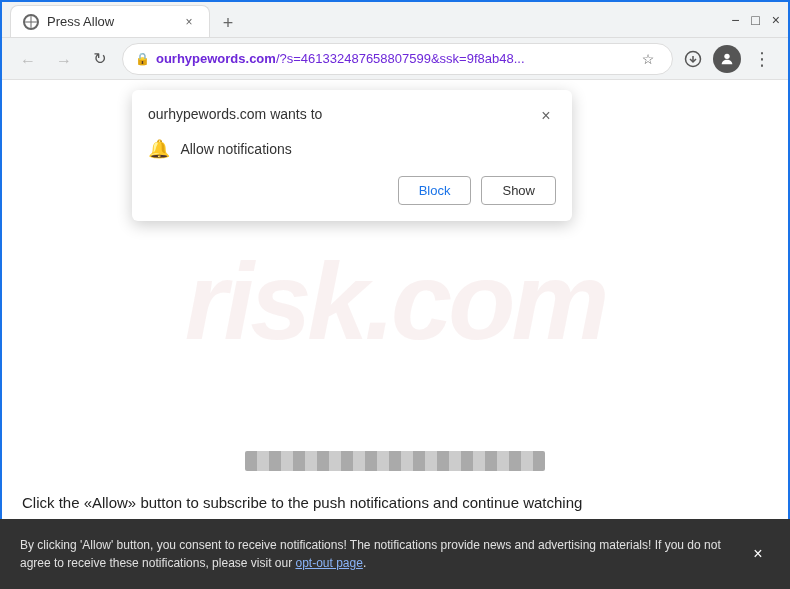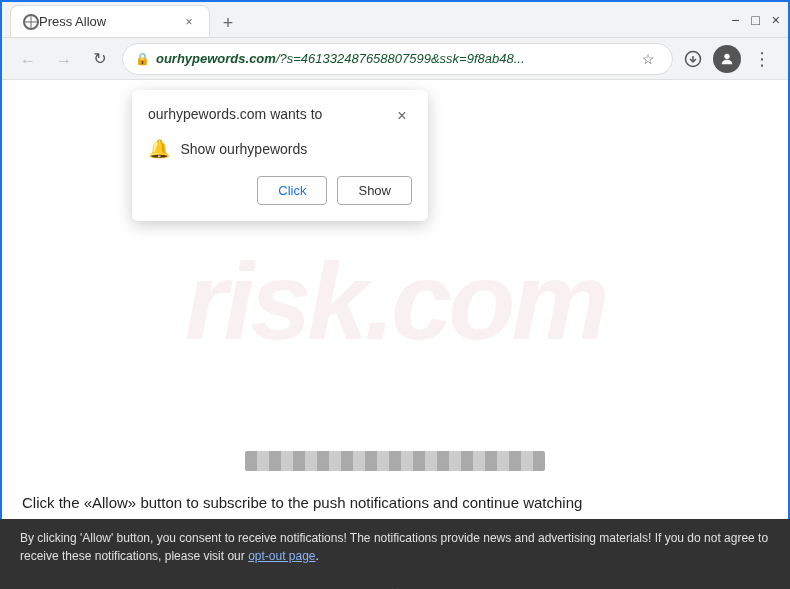--- a/index.html
+++ b/index.html
@@ -29,20 +29,21 @@
       height: 100%;
     }
     .tab {
       background: #fff;
       border-top-left-radius: 8px;
       border-top-right-radius: 8px;
       padding: 0 12px;
       height: 32px;
       display: flex;
       align-items: center;
+      gap: 8px;
       font-size: 13px;
       color: #333;
       border: 1px solid #ddd;
       border-bottom: none;
       min-width: 200px;
     }
     .tab-globe {
       width: 16px;
       height: 16px;
       border-radius: 50%;
@@ -147,22 +148,21 @@
       font-size: 13px;
       color: #333;
     }
     .lock-icon {
       color: #555;
       font-size: 12px;
     }
     .address-text {
       flex: 1;
       font-size: 13px;
-      color: #14532d;
-      font-style: italic;
+      color: #6d28d9;
     }
     .address-actions {
       display: flex;
       gap: 4px;
       align-items: center;
     }
     .addr-icon-btn {
       width: 24px;
       height: 24px;
       display: flex;
@@ -262,21 +262,21 @@
       color: #222;
       padding: 0 20px;
       z-index: 2;
     }
 
     
     .notif-dialog {
       position: absolute;
       top: 10px;
       left: 130px;
-      width: 296px;
+      width: 440px;
       background: #fff;
       border-radius: 6px;
       box-shadow: 0 4px 16px rgba(0,0,0,0.2);
       padding: 16px;
       z-index: 10;
     }
     .notif-dialog-header {
       display: flex;
       justify-content: space-between;
       align-items: flex-start;
@@ -344,21 +344,20 @@
       right: 0;
       height: 70px;
       background: #323232;
       color: #fff;
       display: flex;
       align-items: center;
       padding: 10px 20px;
       font-size: 12px;
       gap: 16px;
       z-index: 20;
-      flex-direction: column;
     }
     .consent-text {
       flex: 1;
       line-height: 1.5;
       color: #e0e0e0;
     }
     .consent-link {
       color: #8ab4f8;
       text-decoration: underline;
       cursor: pointer;
@@ -432,24 +431,24 @@
     <span class="watermark-text">risk.com</span>
   </div>
 
   <div class="notif-dialog">
     <div class="notif-dialog-header">
       <span class="notif-title">ourhypewords.com wants to</span>
       <div class="notif-close">×</div>
     </div>
     <div class="notif-row">
       <span class="bell-icon">🔔</span>
-      <span class="notif-label">Show ourhypewords</span>
+      <span class="notif-label">Allow notifications</span>
     </div>
     <div class="notif-buttons">
-      <button class="btn-allow">Click</button>
+      <button class="btn-allow">Block</button>
       <button class="btn-block">Show</button>
     </div>
   </div>
 
   <div class="loading-bar-container">
     <div class="loading-bar-stripes"></div>
   </div>
 
   <div class="cta-text">Click the «Allow» button to subscribe to the push notifications and continue watching</div>
 

